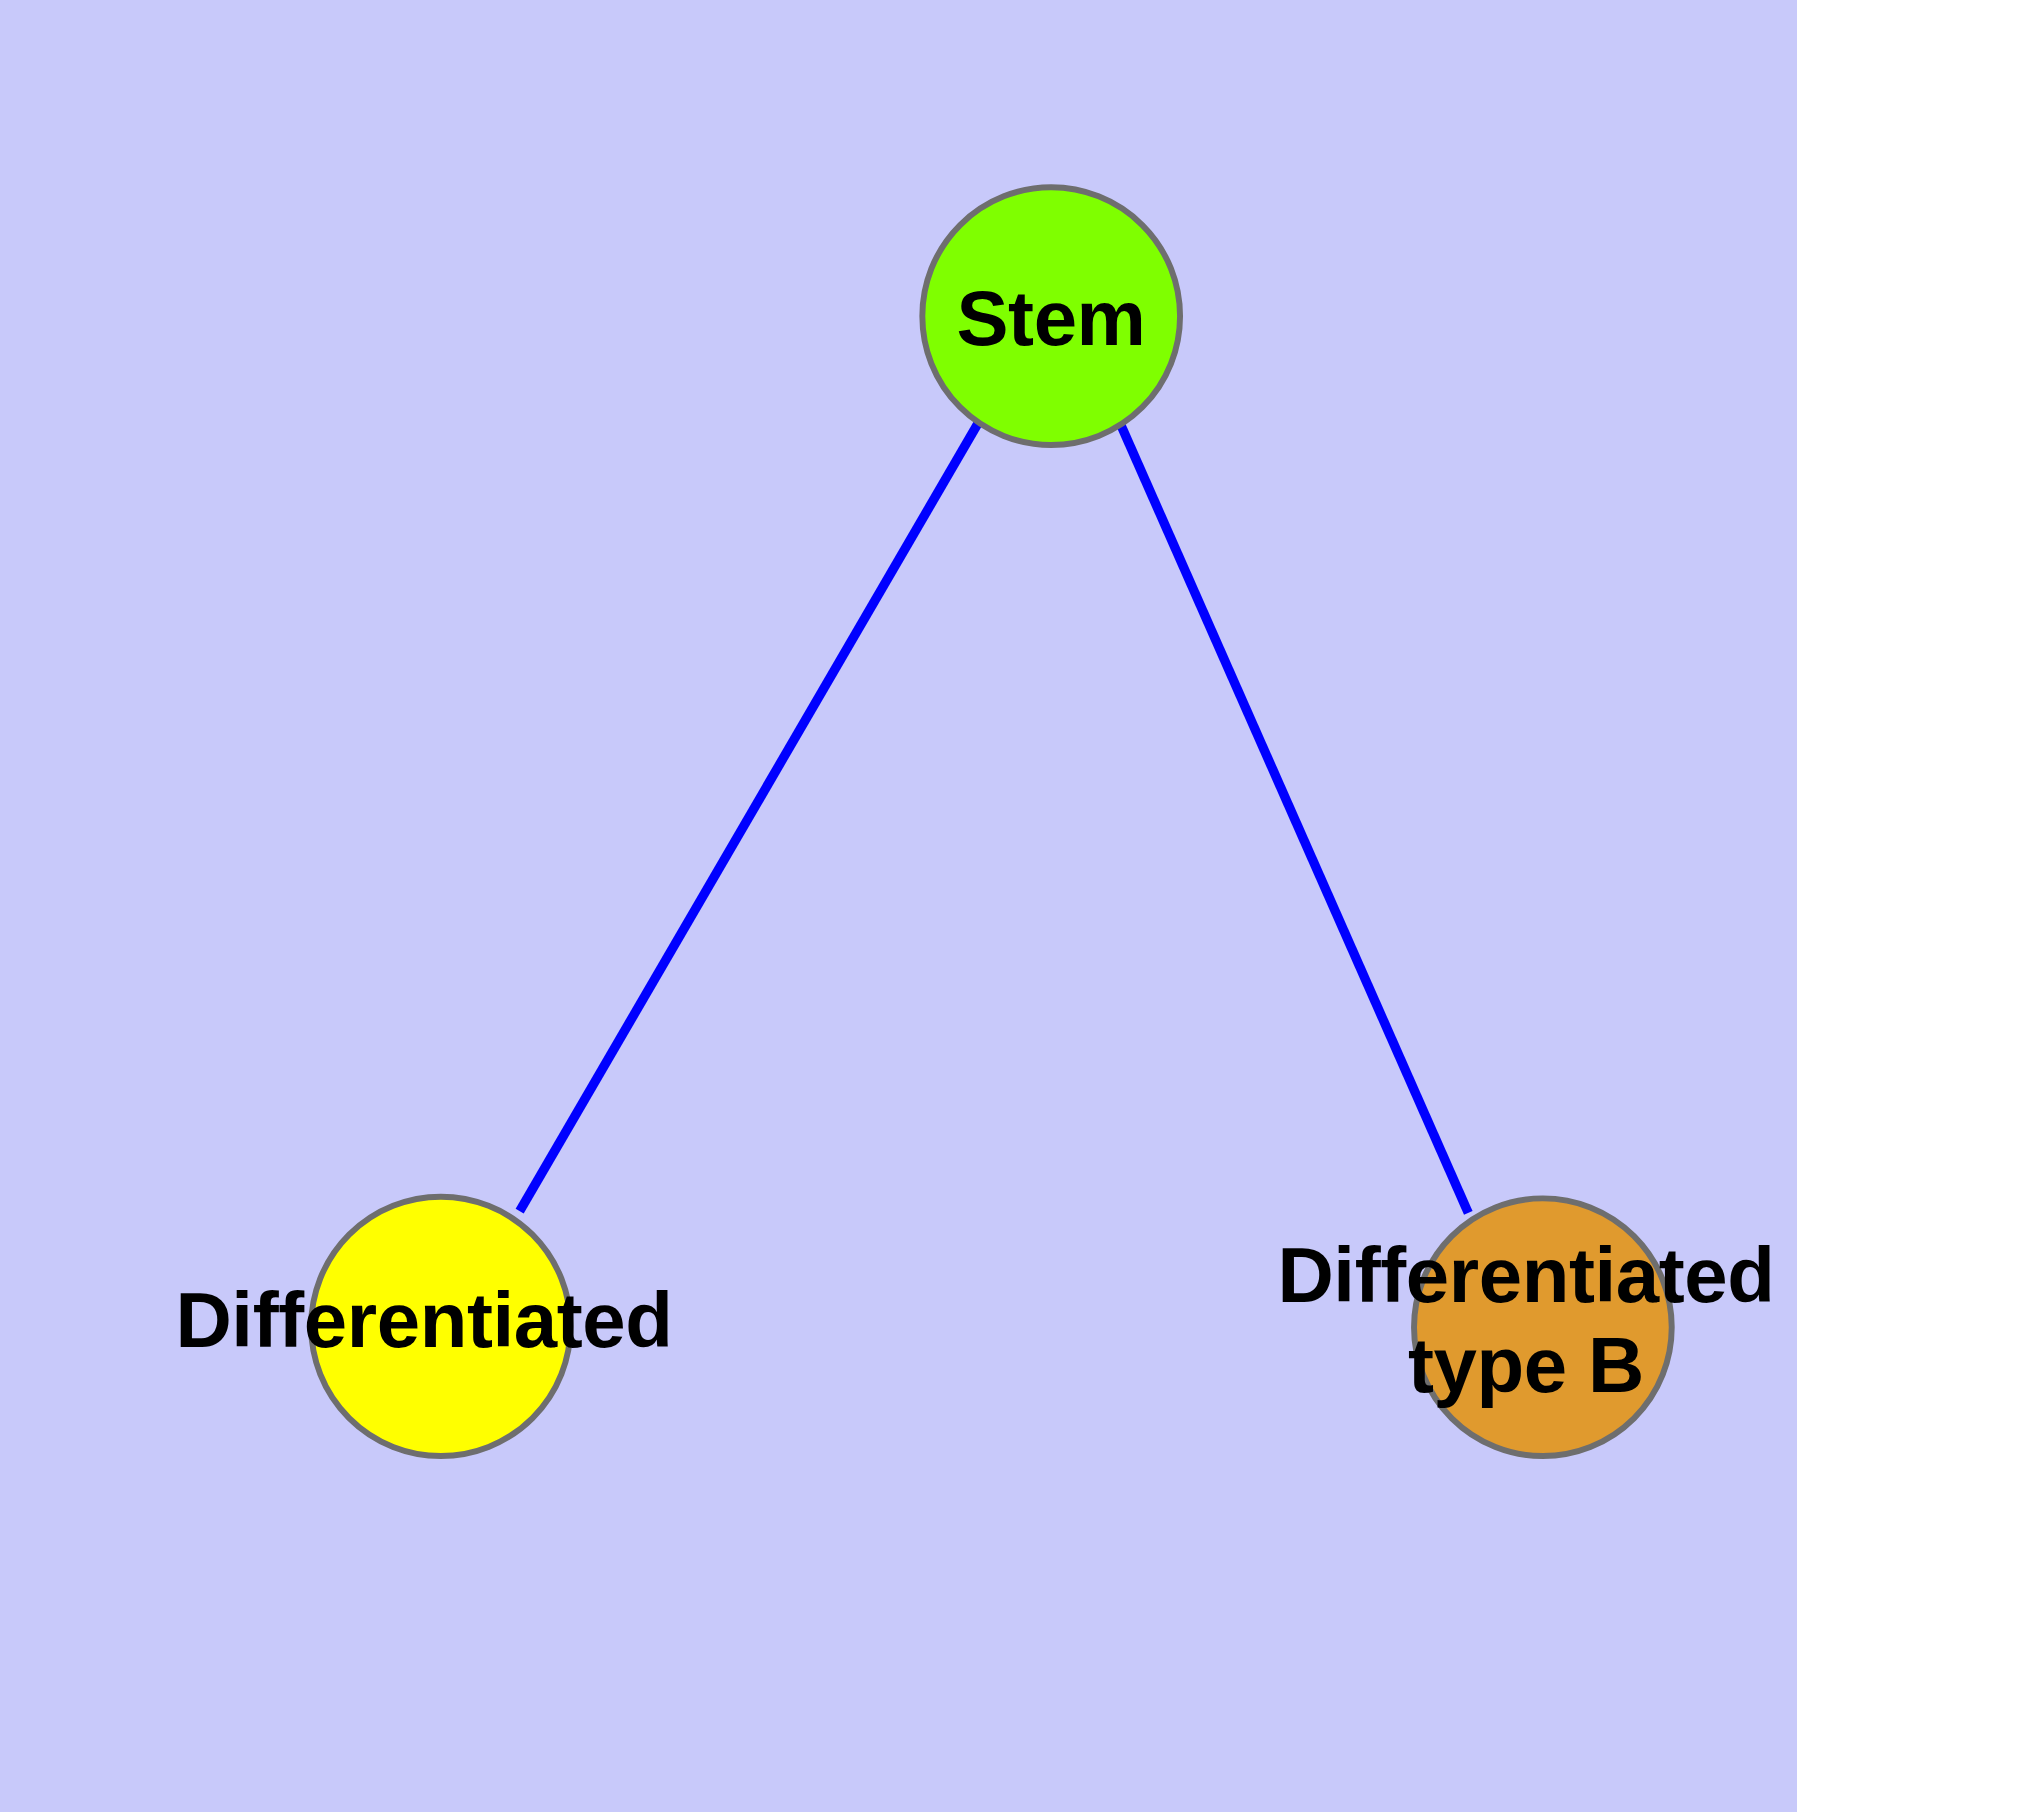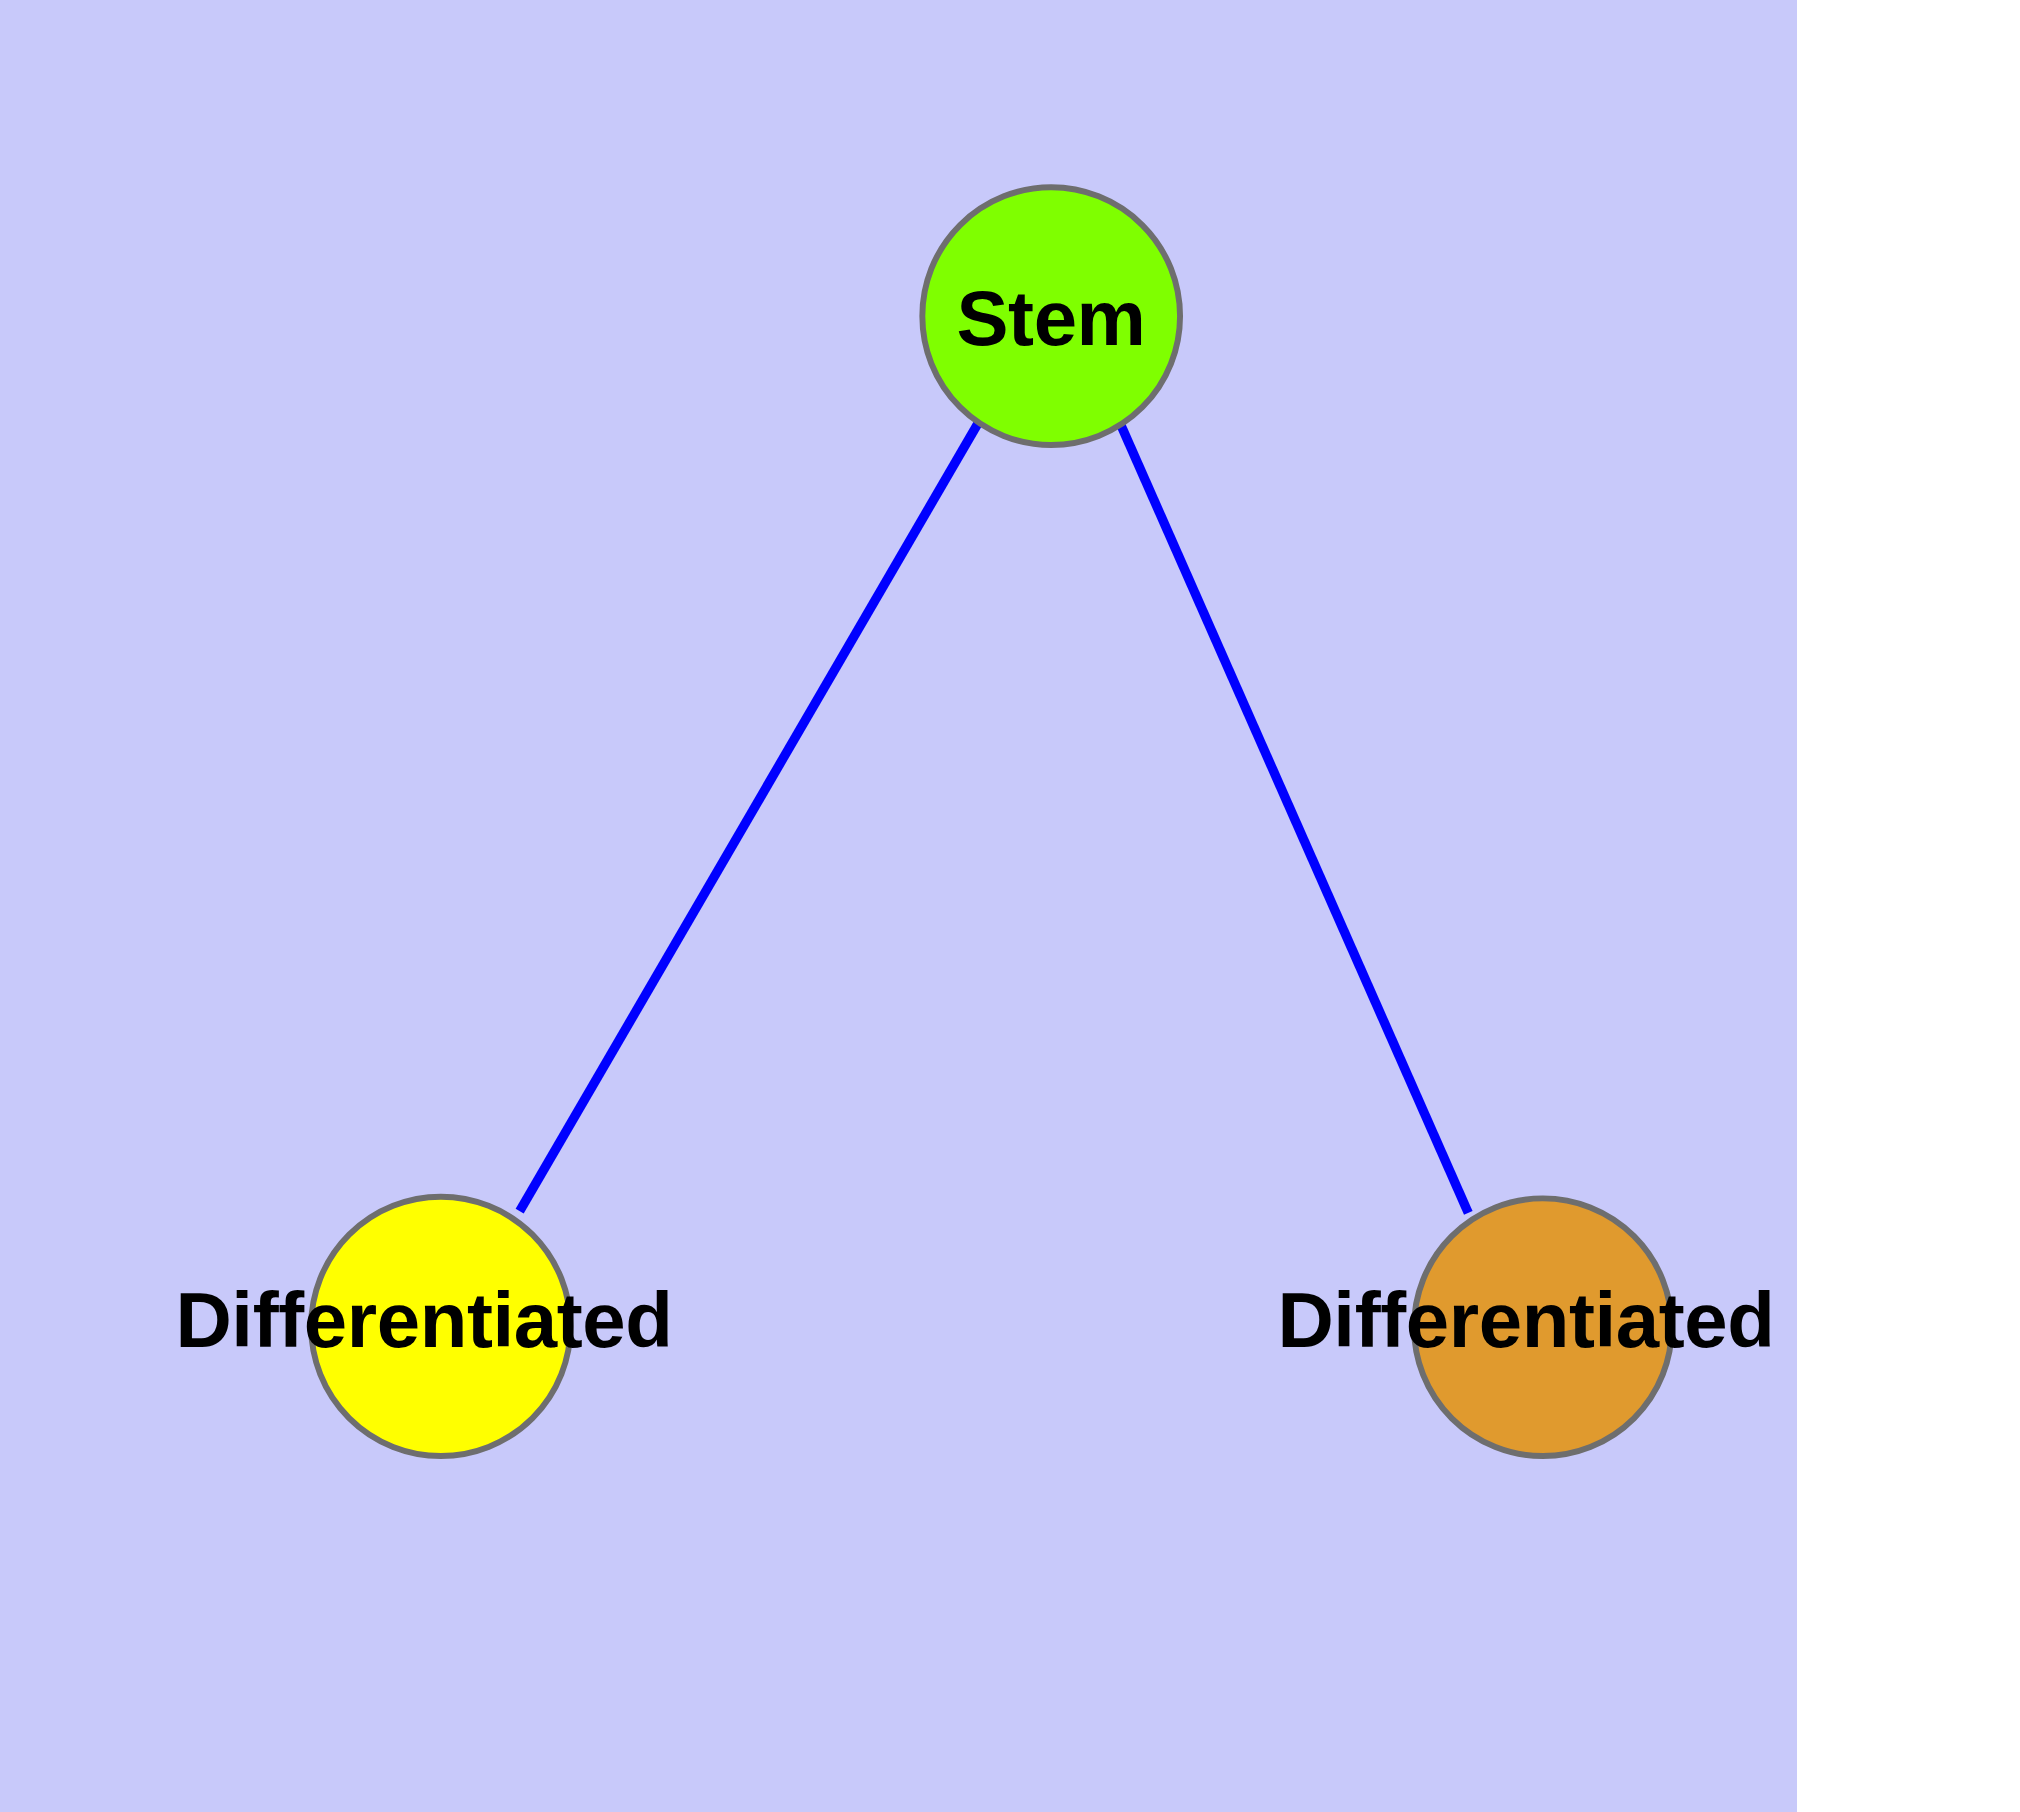--- a/index.html
+++ b/index.html
@@ -63,17 +63,17 @@
     <g id="node-layer">
         <circle class="node-circle" cx="1240" cy="373" r="152" fill="#7fff00" stroke="#6e6e6e"></circle>
         <circle class="node-circle" cx="520" cy="1565" r="153" fill="#ffff00" stroke="#6e6e6e"></circle>
         <circle class="node-circle" cx="1820" cy="1566" r="152" fill="#e09a2e" stroke="#6e6e6e"></circle>
       </g>
   </svg>
 
   <div id="label-layer">
       <div class="node-label" style="left: 1051px; top: 318px;"><span class="label-line">Stem</span></div>
       <div class="node-label" style="left: 424px; top: 1320px;"><span class="label-line">Differentiated</span></div>
-      <div class="node-label" style="left: 1526px; top: 1320px;"><span class="label-line">Differentiated</span></div>
+      <div class="node-label" style="left: 1526px; top: 1320px;"><span class="label-line">Differentiated</span><span class="label-line">type B</span></div>
     </div>
 
 </div>
 
 
 </body></html>

